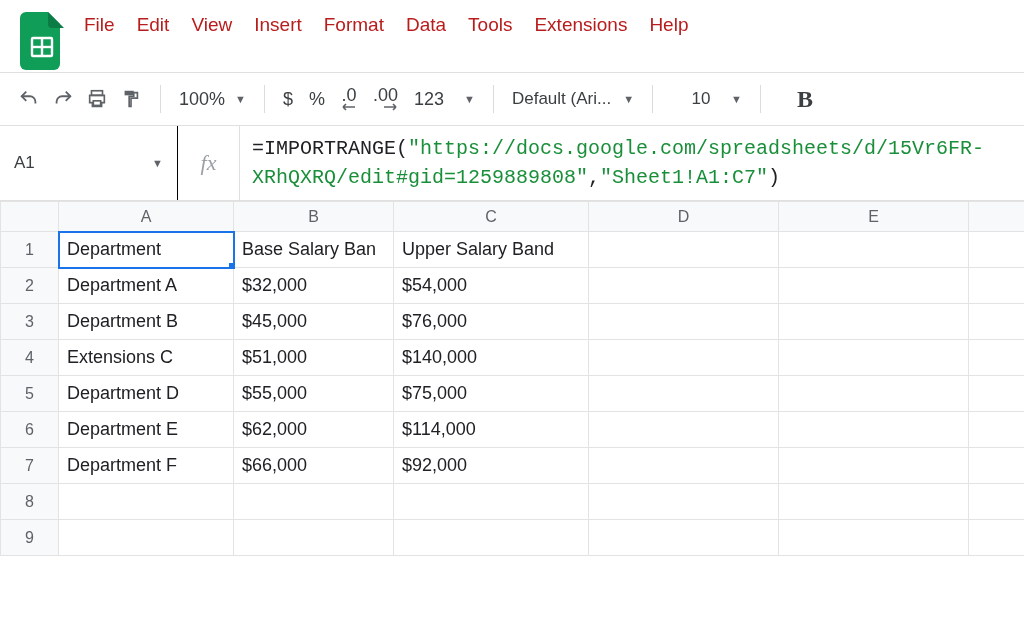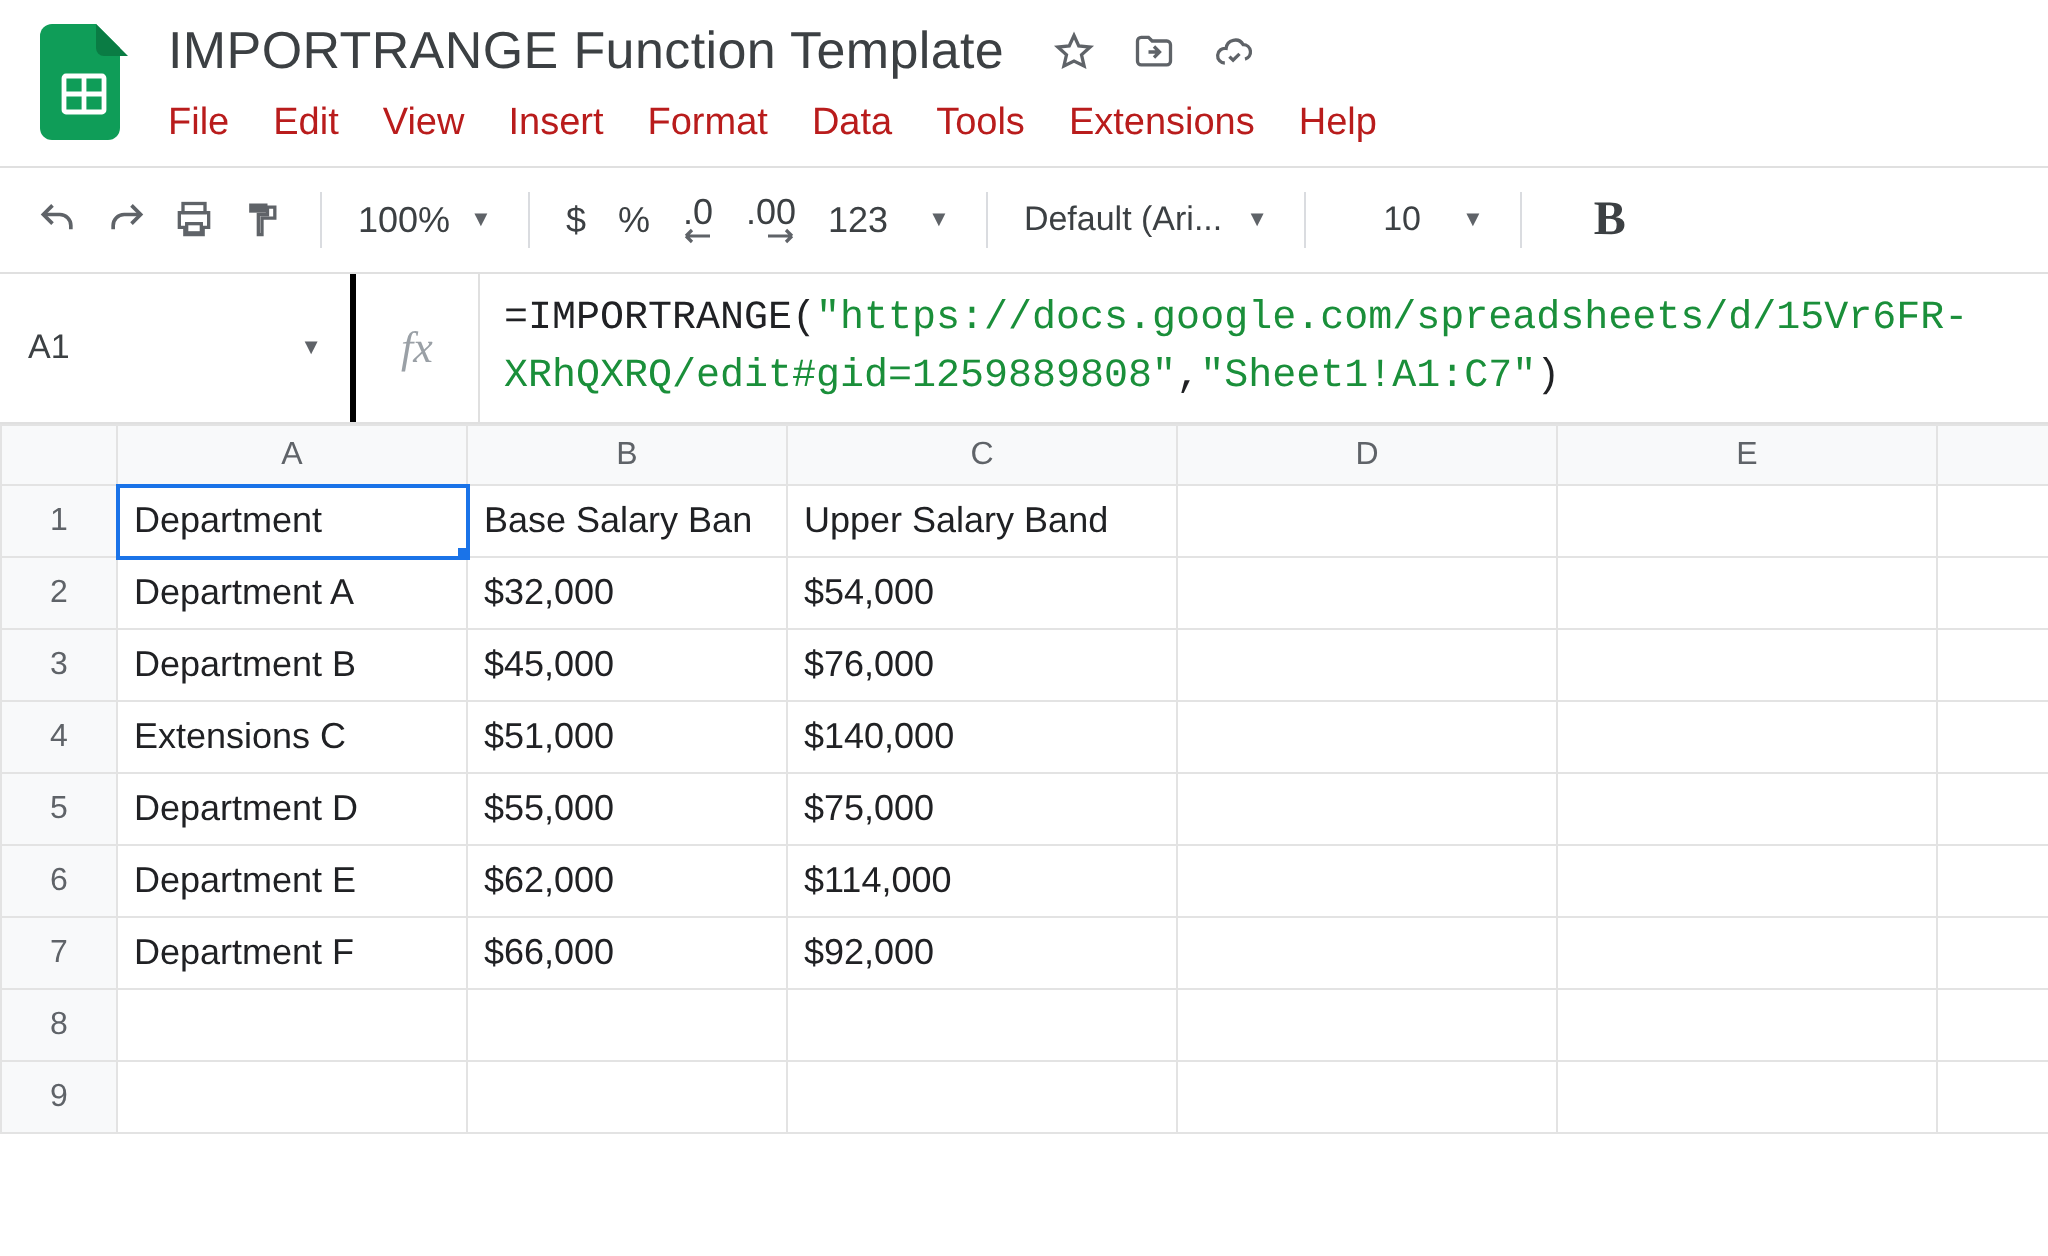--- a/index.html
+++ b/index.html
@@ -62,21 +62,21 @@
     min-height: 62px;
   }
   .namebox {
     width: 178px;
     display: flex;
     align-items: center;
     justify-content: space-between;
     padding: 0 14px;
     font-size: 17px;
     color: #3c4043;
-    border-right: 3px solid #000000;
+    border-right: 1px solid #000000;
   }
   .fx-label {
     width: 62px;
     display:flex;
     align-items:center;
     justify-content:center;
     font-style: italic;
     font-family: Georgia, serif;
     color:#9aa0a6;
     font-size: 22px;
@@ -158,42 +158,20 @@
       <path d="M6 0h22l12 12v40a6 6 0 0 1-6 6H6a6 6 0 0 1-6-6V6a6 6 0 0 1 6-6z" fill="#0f9d58"></path>
       <path d="M28 0l16 16H32a4 4 0 0 1-4-4V0z" fill="#0a7c44"></path>
       <g fill="#fff">
         <rect x="12" y="26" width="20" height="18" rx="1" fill="none" stroke="#fff" stroke-width="2.4"></rect>
         <line x1="12" y1="35" x2="32" y2="35" stroke="#fff" stroke-width="2.4"></line>
         <line x1="22" y1="26" x2="22" y2="44" stroke="#fff" stroke-width="2.4"></line>
       </g>
     </svg>
   </div>
   <div class="title-wrap">
-    <div class="title-row">
-      <span class="doc-title">IMPORTRANGE Function Template</span>
-      <div class="title-icons">
-        <span class="tb-icon">
-          <svg class="ico" viewBox="0 0 24 24" fill="none" stroke="#5f6368" stroke-width="1.8">
-              <path d="M12 3l2.6 5.7 6.2.6-4.7 4.2 1.4 6.1L12 16.9 6.5 19.6l1.4-6.1L3.2 9.3l6.2-.6L12 3z"></path>
-            </svg>
-        </span>
-        <span class="tb-icon">
-          <svg class="ico" viewBox="0 0 24 24" fill="none" stroke="#5f6368" stroke-width="1.8">
-              <path d="M3 6a2 2 0 0 1 2-2h4l2 2h8a2 2 0 0 1 2 2v9a2 2 0 0 1-2 2H5a2 2 0 0 1-2-2V6z"></path>
-              <path d="M12 9l3 3-3 3M9 12h6"></path>
-            </svg>
-        </span>
-        <span class="tb-icon">
-          <svg class="ico" viewBox="0 0 24 24" fill="none" stroke="#5f6368" stroke-width="1.8">
-              <path d="M7 18a4 4 0 1 1 .7-7.95A5 5 0 0 1 17 8a4 4 0 0 1 1 7.87"></path>
-              <path d="M9.5 14.5l2 2 3.5-3.5"></path>
-            </svg>
-        </span>
-      </div>
-    </div>
     <div class="menubar">
       <span class="menuitem">File</span>
       <span class="menuitem">Edit</span>
       <span class="menuitem">View</span>
       <span class="menuitem">Insert</span>
       <span class="menuitem">Format</span>
       <span class="menuitem">Data</span>
       <span class="menuitem">Tools</span>
       <span class="menuitem">Extensions</span>
       <span class="menuitem">Help</span>

